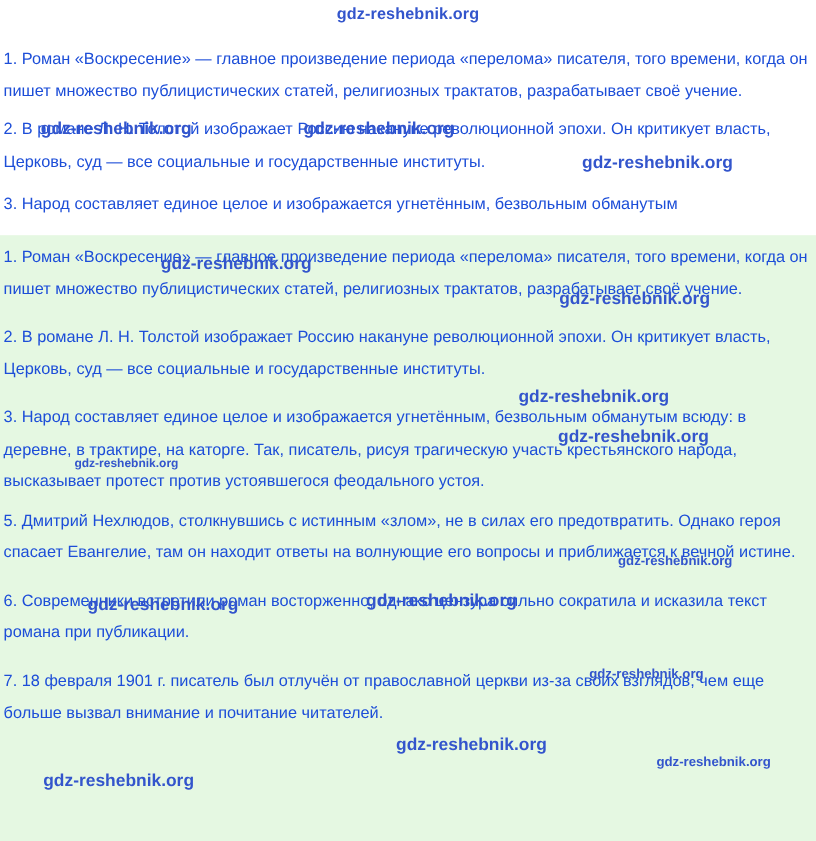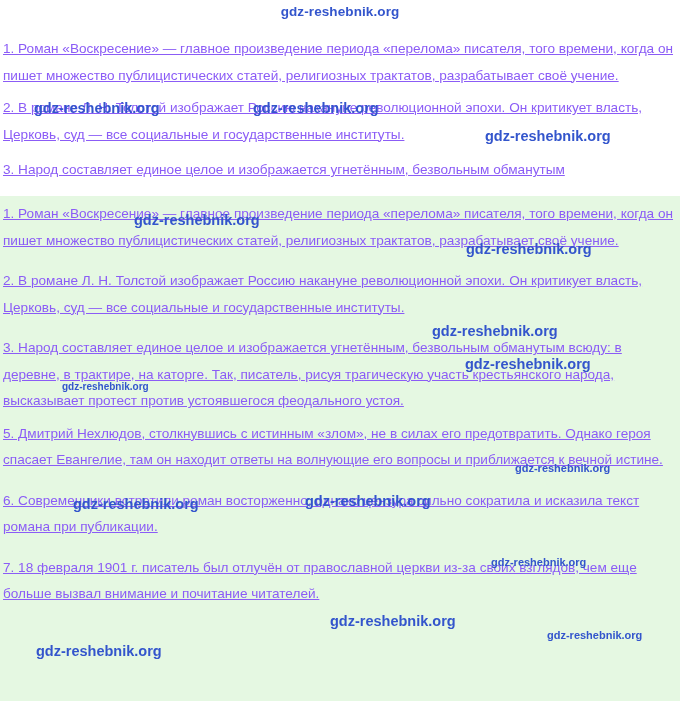--- a/index.html
+++ b/index.html
@@ -39,26 +39,25 @@
   }
   .block-white {
     background: #ffffff;
   }
   .block-green {
     background: #e5f8e2;
   }
   .para {
     font-size: 13.6px;
     line-height: 26.5px;
-    color: #8b5cf6;
+    color: #1d4ed8;
     padding: 0 6px 0 3px;
     margin: 0;
     text-align: left;
     white-space: normal;
-    text-decoration: underline;
   }
   .wm {
     position: absolute;
     color: #3355cc;
     font-weight: bold;
     font-family: "Liberation Sans", sans-serif;
     white-space: nowrap;
     pointer-events: none;
   }
 </style>

